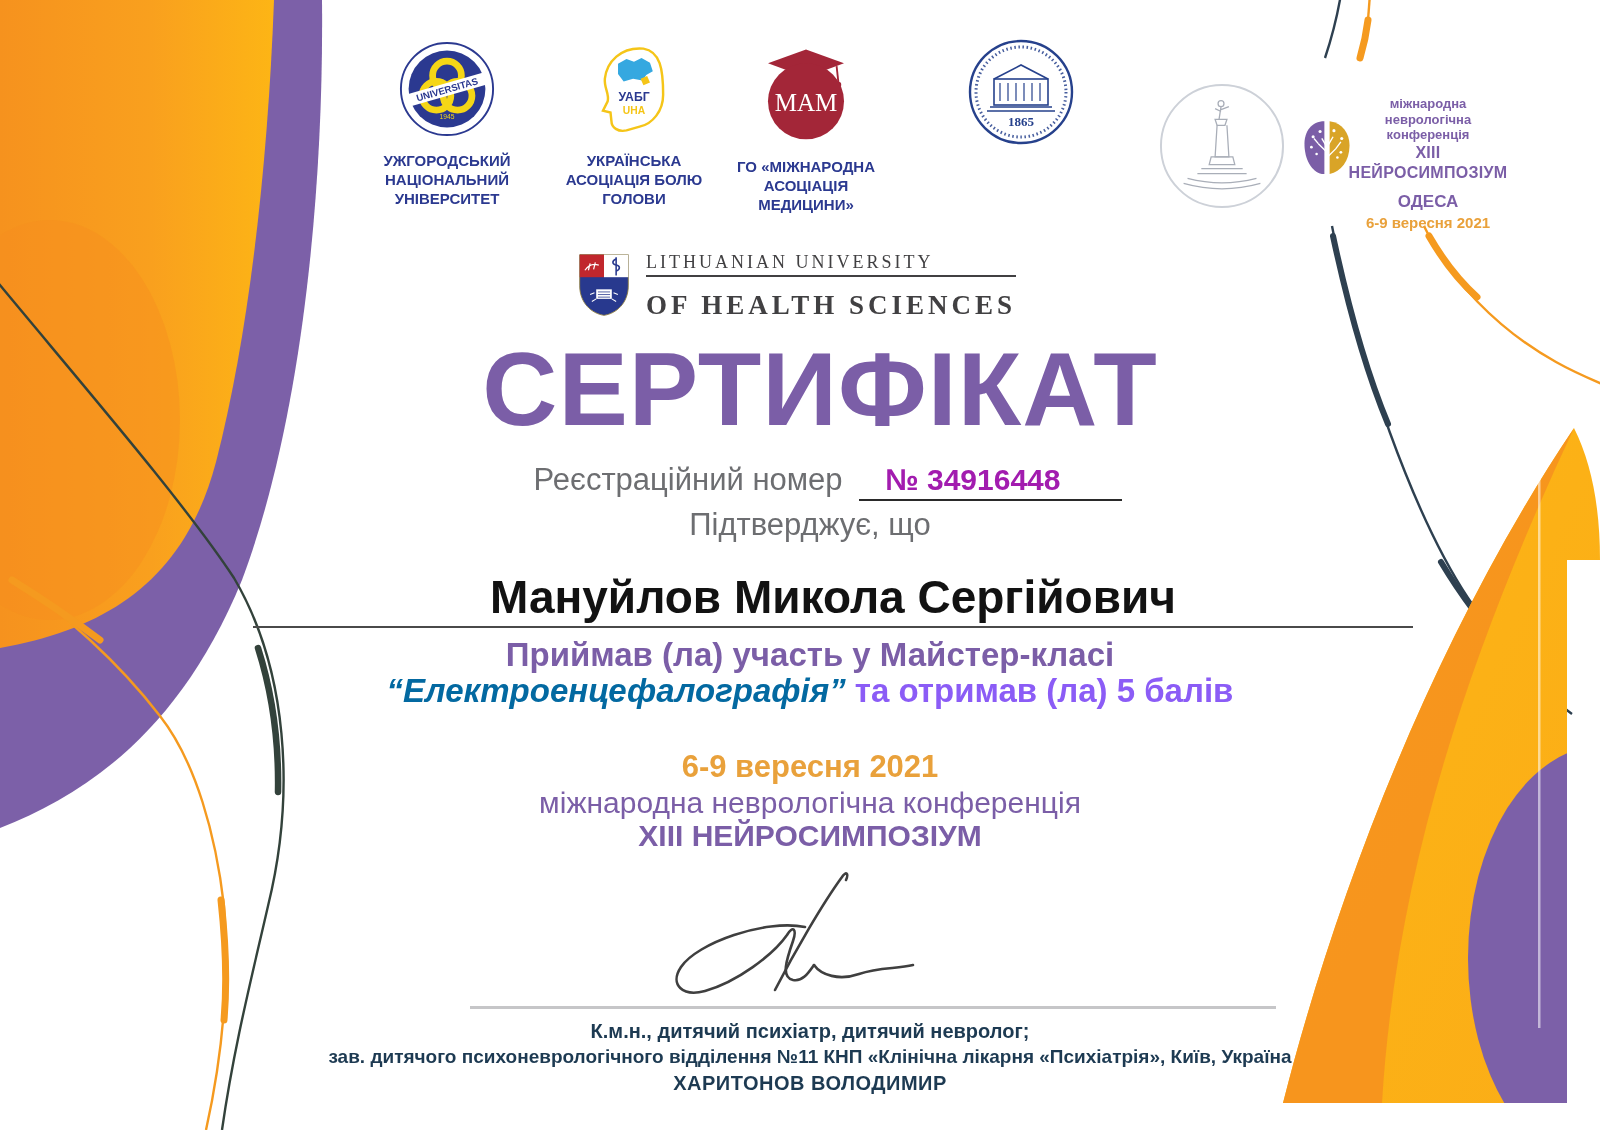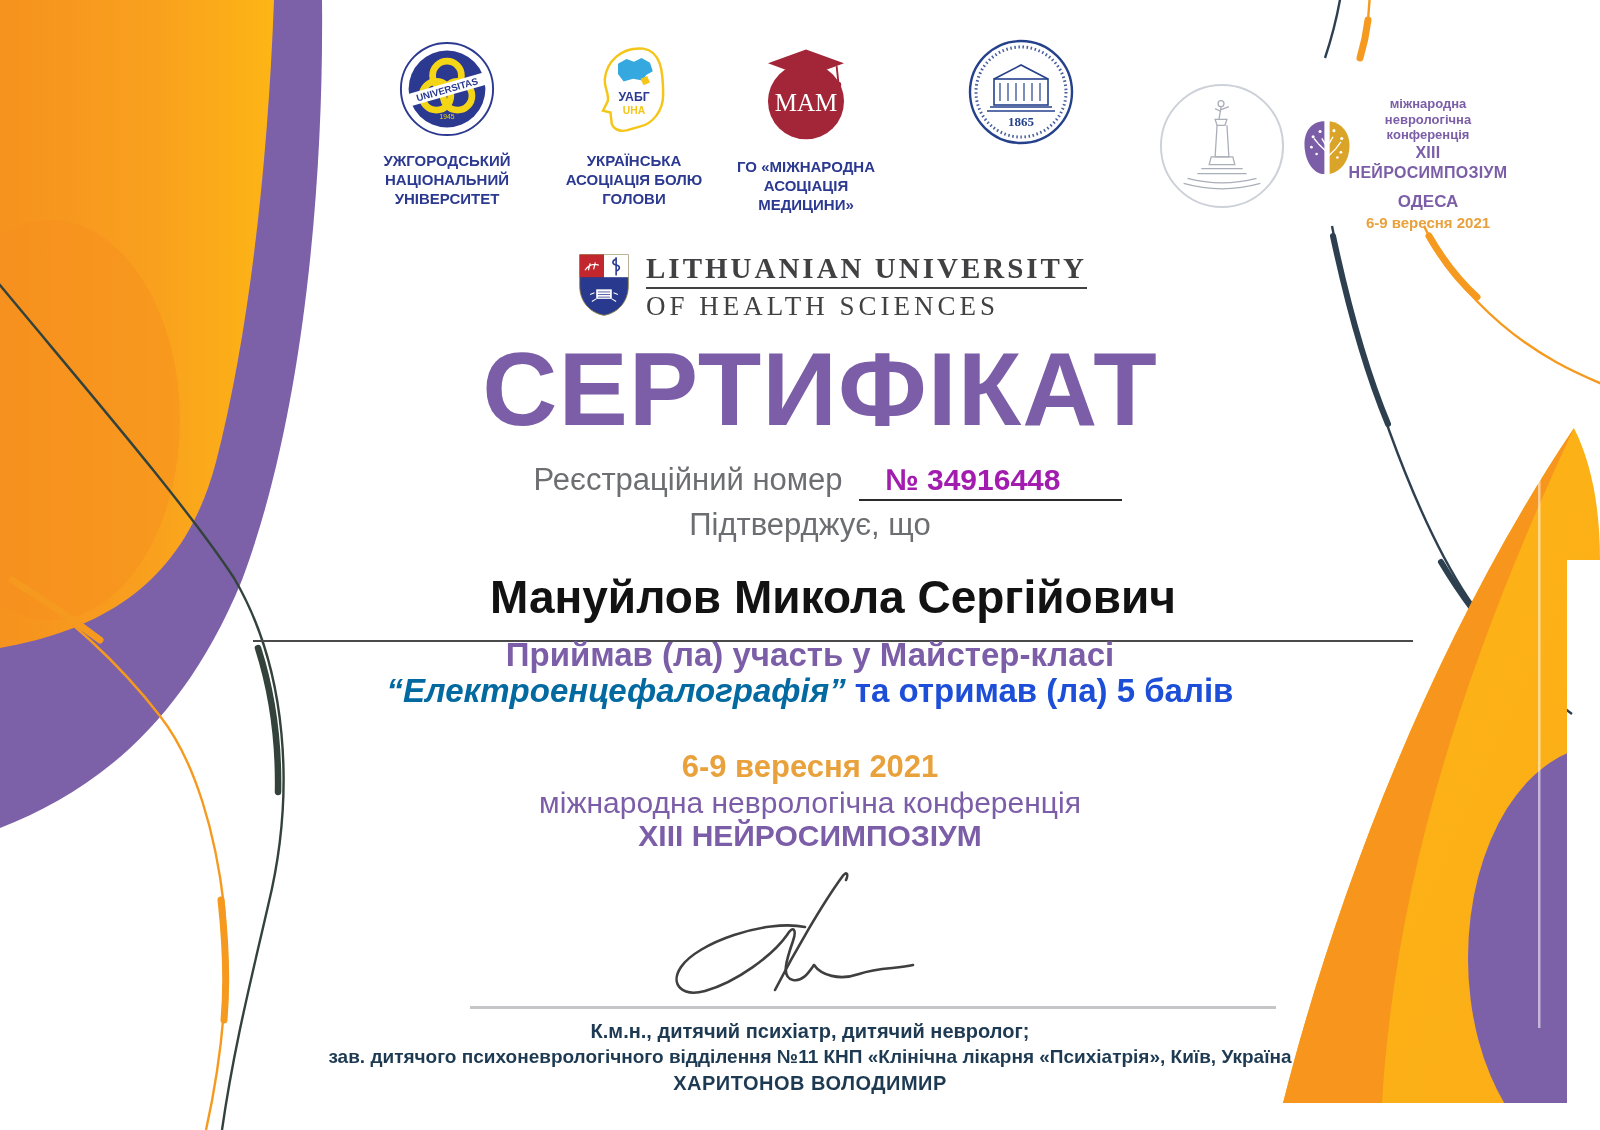--- a/index.html
+++ b/index.html
@@ -18,37 +18,37 @@
   .badge-brain{position:absolute;left:143px;top:36px;}
   .badge-text{position:absolute;left:190px;top:18px;width:160px;text-align:center;}
   .badge-t1{color:#7B5EA7;font-weight:bold;font-size:13px;line-height:1.2;}
   .badge-t3{color:#7B5EA7;font-weight:bold;font-size:16px;line-height:1.25;letter-spacing:.3px;}
   .badge-city{color:#7B5EA7;font-weight:bold;font-size:17px;margin-top:9px;}
   .badge-dates{color:#E9A13B;font-weight:bold;font-size:15px;margin-top:2px;}
 
   
   .luhs{position:absolute;left:578px;top:252px;display:flex;align-items:flex-start;z-index:2;}
   .luhs-text{margin-left:16px;color:#414042;font-family:"Liberation Serif",serif;}
-  .luhs-l1{font-size:29px;letter-spacing:3px;border-bottom:2px solid #414042;padding-bottom:2px;white-space:nowrap;font-weight:bold;}
-  .luhs-l2{font-size:27px;letter-spacing:4px;margin-top:2px;white-space:nowrap;}
+  .luhs-l1{font-size:18px;letter-spacing:3px;border-bottom:2px solid #414042;padding-bottom:2px;white-space:nowrap;}
+  .luhs-l2{font-size:27px;letter-spacing:4px;margin-top:13px;white-space:nowrap;font-weight:bold;}
 
   .title{top:330px;font-size:104px;font-weight:bold;color:#7B5EA7;letter-spacing:1px;left:20px;}
   .reg-row{top:462px;left:28px;font-size:31px;color:#6D6E71;}
   .reg-num{font-weight:bold;color:#a21caf;font-size:30px;border-bottom:2px solid #2a2a2a;
            display:inline-block;padding:0 62px 2px 26px;margin-left:8px;}
   .confirm{top:507px;font-size:31px;color:#6D6E71;}
 
   .name-wrap{position:absolute;left:253px;top:574px;width:1160px;text-align:center;
              border-bottom:2.5px solid #4a4a4a;z-index:2;}
-  .name{font-size:46px;font-weight:bold;color:#121212;line-height:1.0;padding-bottom:20px;}
+  .name{font-size:46px;font-weight:bold;color:#121212;line-height:1.0;padding-bottom:6px;}
 
   .part1{top:636px;font-size:33px;font-weight:bold;color:#7B5EA7;}
   .part2{top:672px;font-size:33px;font-weight:bold;}
   .part2 .course{color:#0369a1;font-style:italic;}
-  .part2 .result{color:#1d4ed8;}
+  .part2 .result{color:#8b5cf6;}
 
   .ev-date{top:749px;font-size:31px;font-weight:bold;color:#E9A13B;}
   .ev-conf1{top:786px;font-size:30px;color:#7B5EA7;}
   .ev-conf2{top:819px;font-size:30px;font-weight:bold;color:#7B5EA7;}
 
   .sig-svg{position:absolute;left:645px;top:855px;z-index:2;}
   .sig-line{position:absolute;left:470px;top:1006px;width:806px;height:3px;background:#C6C6C8;z-index:2;}
 
   .signer1{top:1020px;font-size:20px;font-weight:bold;color:#1D3A52;}
   .signer2{top:1046px;font-size:19px;font-weight:bold;color:#1D3A52;}

